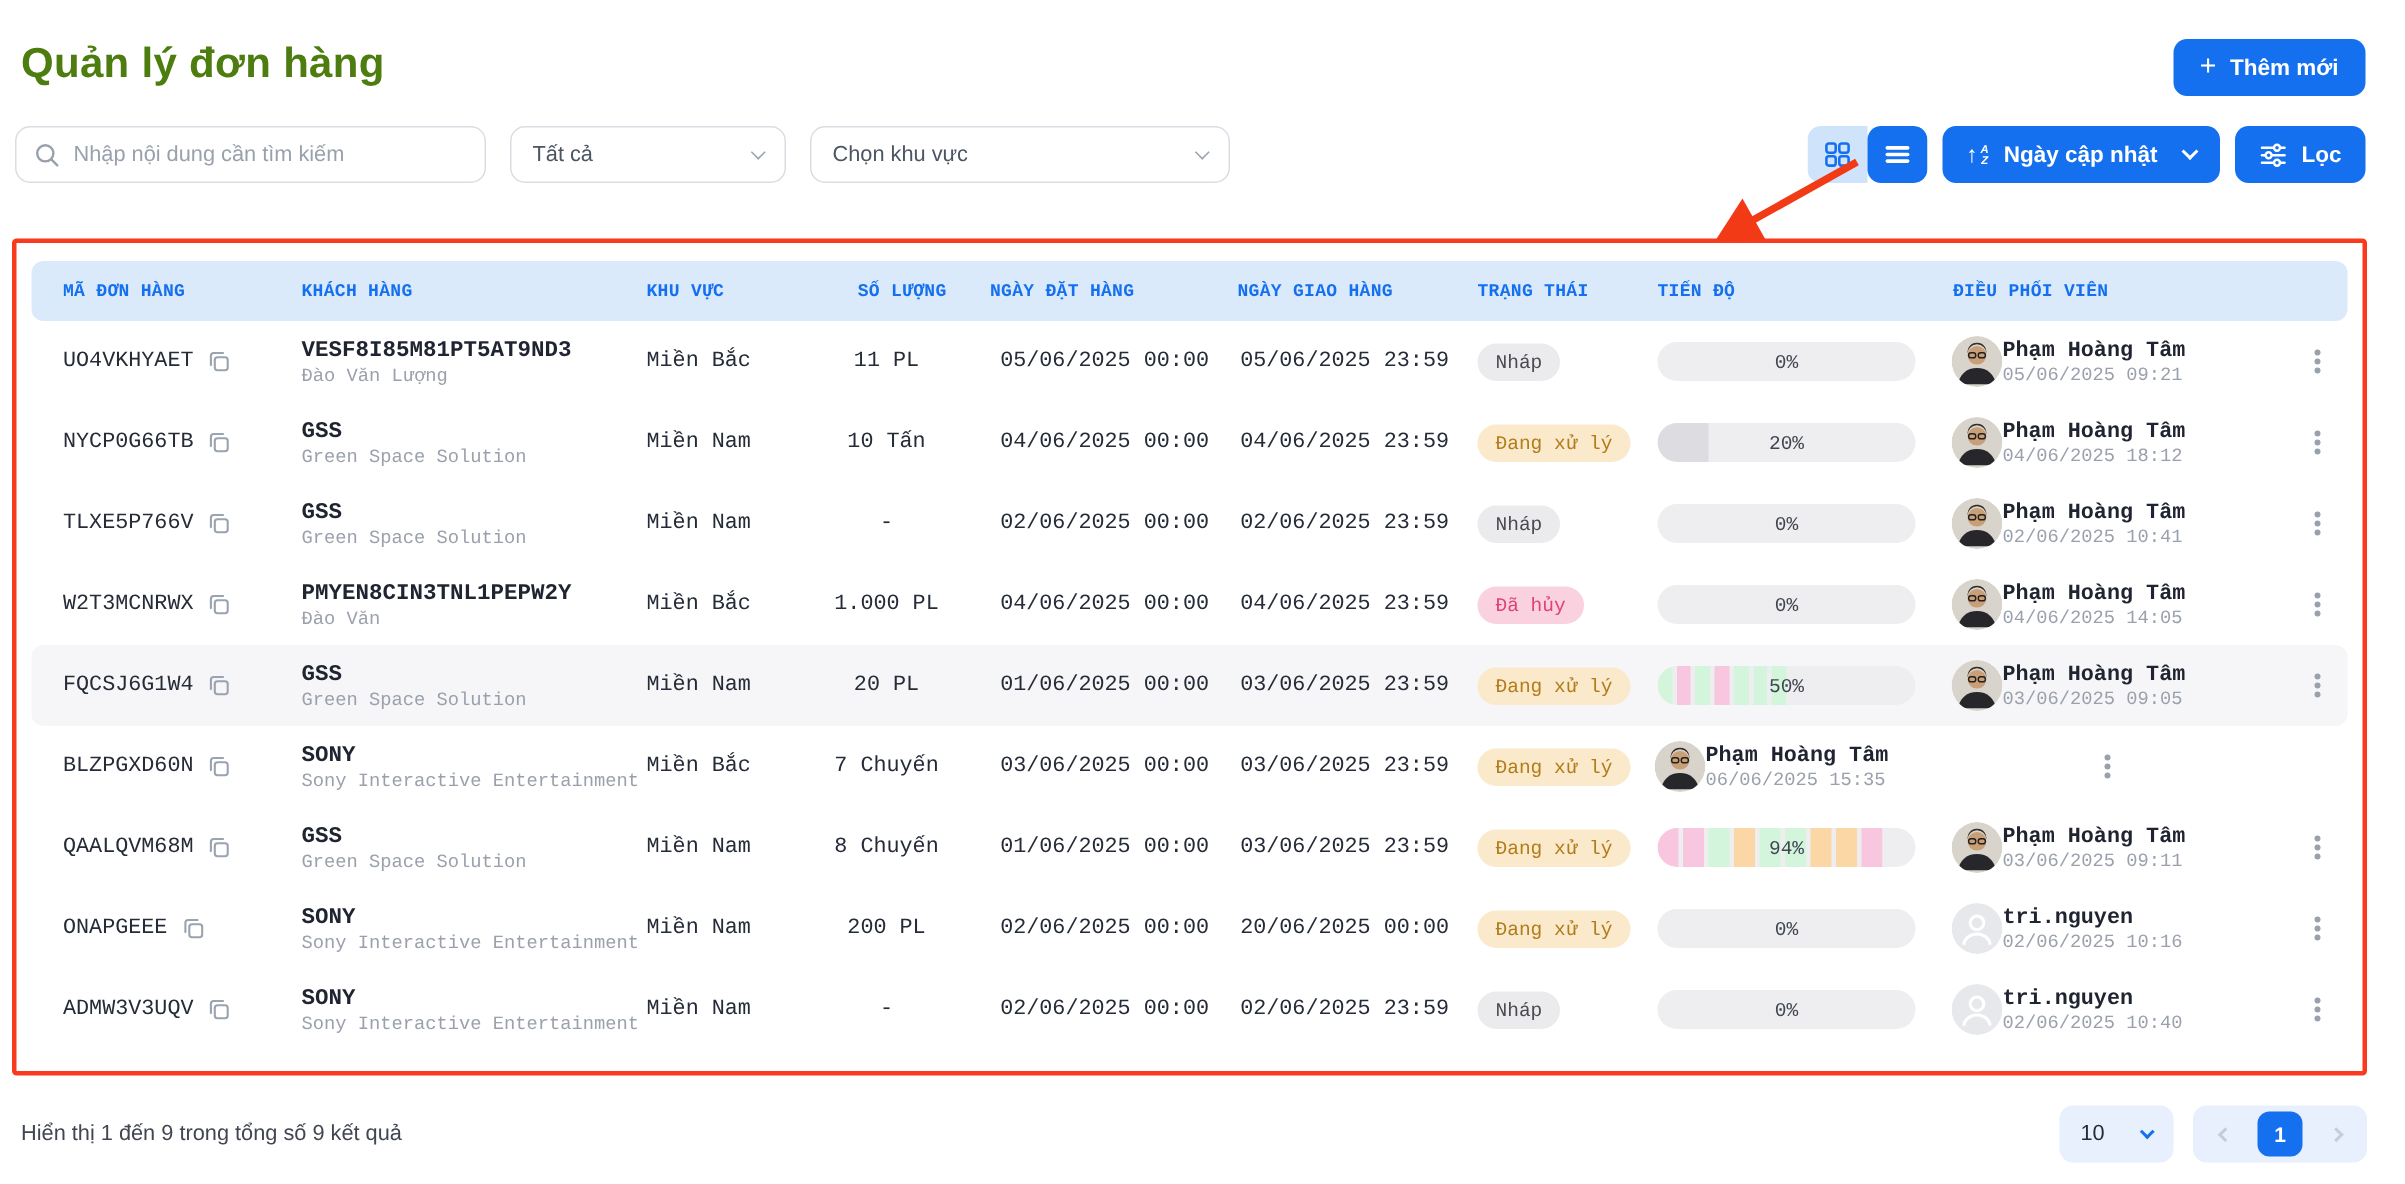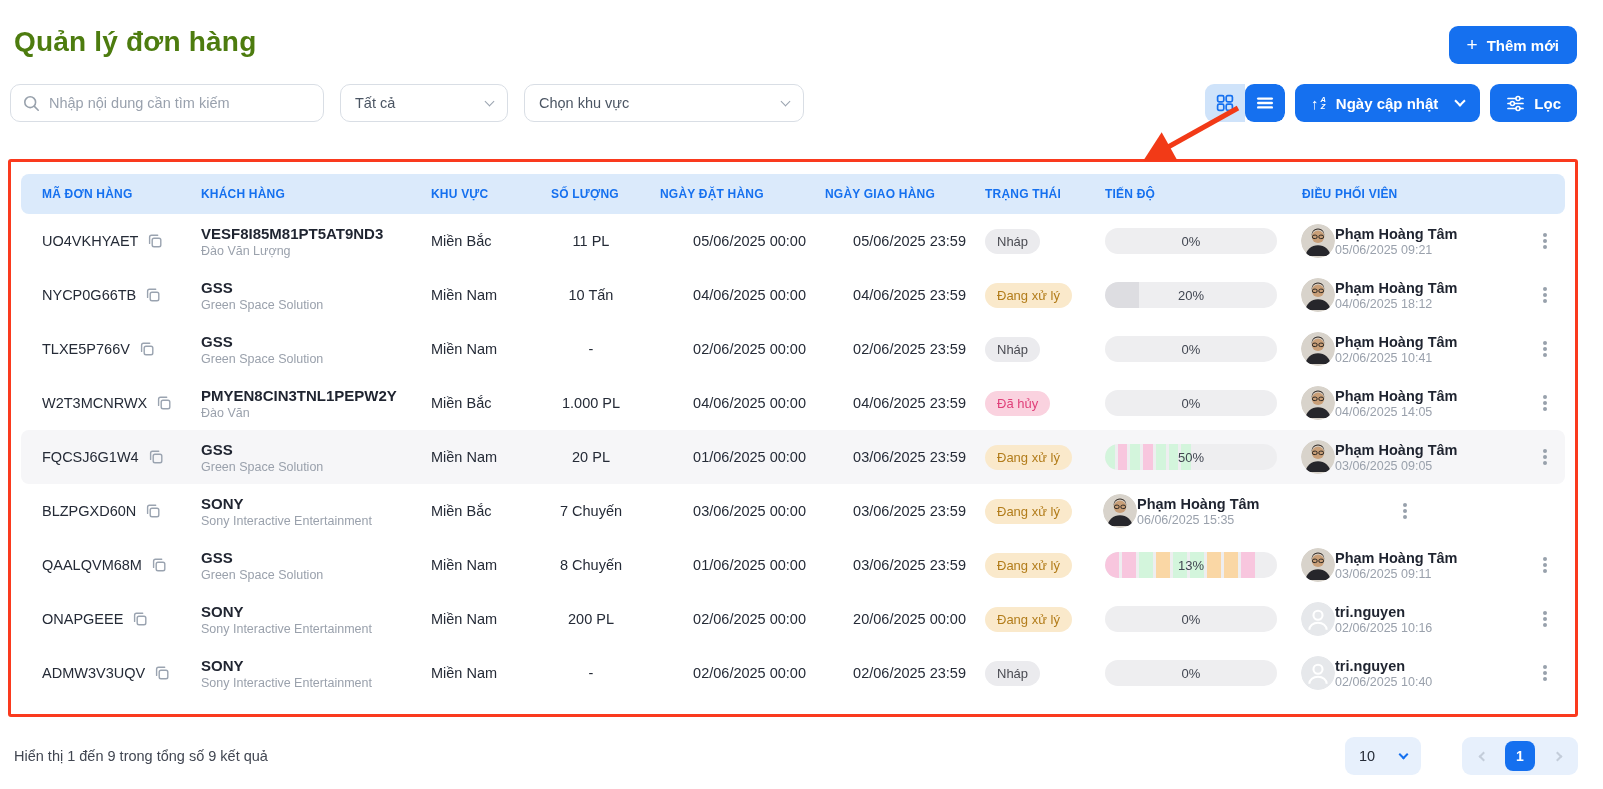--- a/index.html
+++ b/index.html
@@ -17,21 +17,21 @@
   .plus { font-size:19px; font-weight:400; line-height:1; margin-top:-2px; }
 
   .filter-row { display:flex; align-items:center; margin:20px 26px 0 10px; gap:16px; }
   .search-box { display:flex; align-items:center; gap:9px; width:314px; height:38px;
     border:1px solid #D9DEE5; border-radius:10px; padding:0 12px; background:#fff; }
   .search-box input { border:none; outline:none; flex:1; font-size:14.5px; font-family:inherit; color:#374151; }
   .search-box input::placeholder { color:#99A1AD; }
   .select { display:flex; align-items:center; justify-content:space-between; height:38px;
     border:1px solid #D9DEE5; border-radius:10px; padding:0 14px; background:#fff;
     font-size:14.5px; color:#4B5563; cursor:pointer; }
-  .sel-all { width:168px; }
+  .sel-all { width:184px; }
   .sel-region { width:280px; }
   .chev { width:7px; height:7px; border-right:1.6px solid #9AA3AF; border-bottom:1.6px solid #9AA3AF;
     transform:rotate(45deg); margin-top:-4px; }
   .chev.white { border-color:#fff; border-width:2.2px; width:8px; height:8px; }
   .chev.blue { border-color:var(--primary); border-width:2px; }
 
   .right-controls { margin-left:auto; display:flex; align-items:center; gap:10px; }
   .view-toggle { display:flex; height:38px; border-radius:9px; overflow:hidden; }
   .vt-btn { width:40px; height:38px; display:flex; align-items:center; justify-content:center; border:none; cursor:pointer; }
   .vt-grid { background:var(--toggle-bg); }
@@ -43,25 +43,25 @@
   .sort-btn .chev.white { margin-left:8px; }
   .loc-btn { height:38px; padding:0 16px; gap:9px; }
 
   
   .arrow-svg { position:absolute; left:1118px; top:96px; width:150px; height:80px; pointer-events:none; z-index:5; }
 
   
   .table-box { position:relative; margin:37px 25px 0 8px; border:3px solid var(--red-frame);
     border-radius:3px; background:#fff; padding:12px 10px 14px 10px; }
   .grid { display:grid; grid-template-columns:180px 230px 120px 90px 165px 160px 120px 198px 1fr 40px;
-    align-items:center; }
+    align-items:center;font-family:Liberation Mono, monospace; }
   .thead { height:40px; background:var(--header-bg); border-radius:8px; }
   .hcell { font-size:12px; font-weight:700; color:var(--header-text); letter-spacing:.2px; white-space:nowrap; }
   .hcell.col0 { padding-left:21px; }
-  .hcell.col3 { padding-right:10px; }
+  .hcell.col3 { text-align:right; padding-right:10px; }
   .hcell.col4, .hcell.col5, .hcell.col6 { padding-left:19px; }
   .hcell.col7 { padding-left:19px; }
   .hcell.col8 { padding-left:18px; }
 
   .trow { height:54px; border-radius:8px; }
   .trow.highlighted { background:#F6F6F8; }
   .cell { font-size:14.5px; color:#252B37; white-space:nowrap; }
   .c-code { display:flex; align-items:center; gap:9px; padding-left:21px; font-weight:500; }
   .cust-name { font-size:15px; font-weight:600; color:#1F2430; }
   .cust-sub { font-size:12.5px; color:#9AA1AC; margin-top:2px; }
@@ -87,21 +87,21 @@
   .avatar svg { width:34px; height:34px; display:block; }
   .coord-name { font-size:14.5px; font-weight:600; color:#1F2430; }
   .coord-date { font-size:12.5px; color:#9AA1AC; margin-top:1px; }
   .c-kebab { display:flex; justify-content:center; cursor:pointer; }
   .kebab { width:4px; height:4px; border-radius:50%; background:#98A1AC;
     box-shadow:0 -6px 0 #98A1AC, 0 6px 0 #98A1AC; }
 
   
   .footer-row { display:flex; align-items:center; margin:20px 25px 0 14px; }
   .result-text { font-size:14.5px; color:#414651; }
-  .footer-right { margin-left:auto; display:flex; align-items:center; gap:41px; }
+  .footer-right { margin-left:auto; display:flex; align-items:center; gap:13px; }
   .pagesize { width:76px; height:38px; background:var(--pale-blue); border-radius:9px;
     display:flex; align-items:center; justify-content:space-between; padding:0 14px;
     font-size:14.5px; color:#252B37; cursor:pointer; }
   .pager { height:38px; background:var(--pale-blue); border-radius:9px; display:flex;
     align-items:center; padding:0 7px; gap:8px; }
   .pg-arrow { width:28px; height:28px; display:flex; align-items:center; justify-content:center; cursor:pointer; }
   .pg-arrow .chev { border-color:#C4CDDA; border-width:2px; margin:0; }
   .chev.left { transform:rotate(135deg); }
   .chev.right { transform:rotate(-45deg); }
   .pg-page { width:30px; height:30px; border-radius:8px; background:var(--primary); color:#fff;
@@ -481,21 +481,21 @@
               <i class="seg" style="background:var(--segment-pink)"></i>
               <i class="seg" style="background:var(--segment-pink)"></i>
               <i class="seg" style="background:var(--segment-green)"></i>
               <i class="seg" style="background:var(--segment-orange)"></i>
               <i class="seg" style="background:var(--segment-green)"></i>
               <i class="seg" style="background:var(--segment-green)"></i>
               <i class="seg" style="background:var(--segment-orange)"></i>
               <i class="seg" style="background:var(--segment-orange)"></i>
               <i class="seg" style="background:var(--segment-pink)"></i>
             </div>
-            <span class="plabel">13%</span>
+            <span class="plabel">94%</span>
           </div>
         </div>
         <div class="cell c-coord">
           <span class="avatar">
             <svg viewBox="0 0 36 36">
               <circle cx="18" cy="18" r="18" fill="#D8D3CB"></circle>
               <path d="M5 34 a13 11.5 0 0 1 26 0 z" fill="#26262B"></path>
               <circle cx="18" cy="13.6" r="6.6" fill="#C99F78"></circle>
               <path d="M11.4 12.4 a6.6 6.6 0 0 1 13.2 0 c.3-3.2-1.3-7.6-6.6-7.6 s-6.9 4.4-6.6 7.6 z" fill="#352E29"></path>
               <rect x="12.1" y="11.8" width="5" height="3.6" rx="1.7" fill="none" stroke="#23211F" stroke-width="1"></rect>

